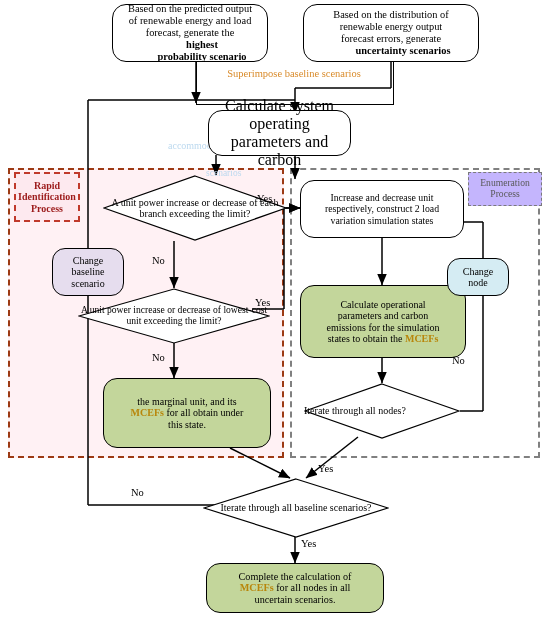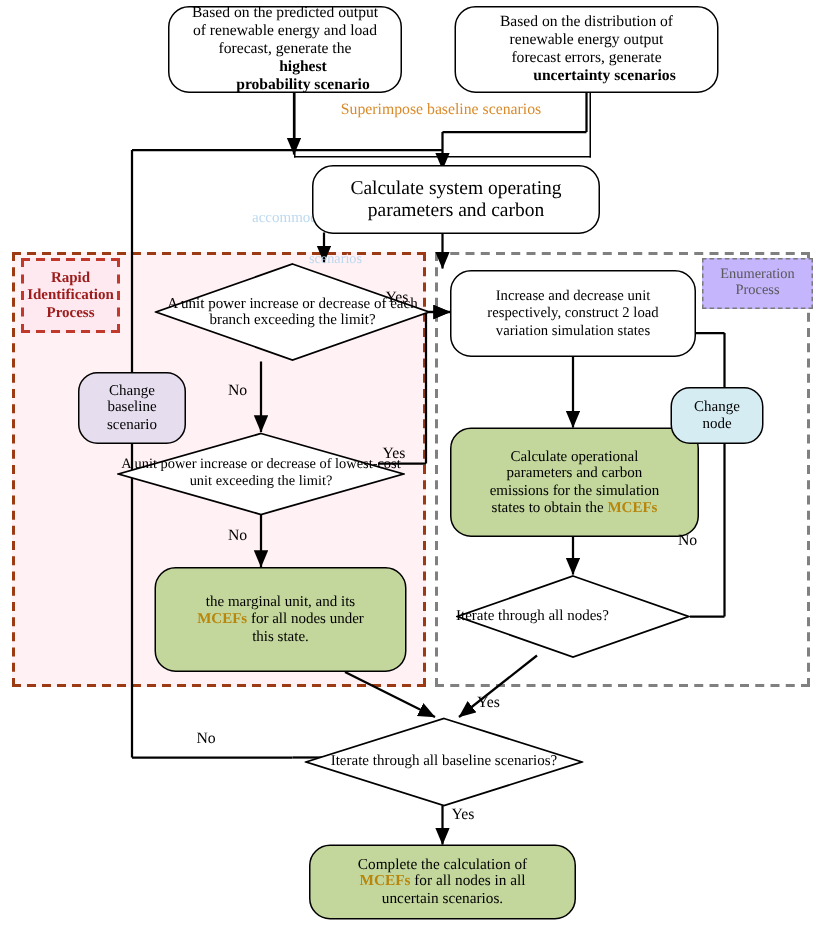--- a/index.html
+++ b/index.html
@@ -122,21 +122,21 @@
 
   <div class="node rounded" style="left:303px;top:4px;width:176px;height:58px;font-size:10.4px;">
     <div style="width:100%;">
       <span class="t">Based on the distribution of</span>
       <span class="t">renewable energy output</span>
       <span class="t">forecast errors, generate</span>
       <span class="t"><b>uncertainty scenarios</b></span>
     </div>
   </div>
 
-  <div class="node rounded" style="left:208px;top:110px;width:192px;height:46px;font-size:13px;">
+  <div class="node rounded" style="left:208px;top:110px;width:143px;height:46px;font-size:16px;">
     <div style="width:100%;">
       <span class="t">Calculate system operating</span>
       <span class="t">parameters and carbon</span>
     </div>
   </div>
 
   <div class="tag red" style="left:14px;top:172px;width:66px;height:50px;font-size:10px;">
     <div style="width:100%;">
       <span class="t">Rapid</span>
       <span class="t">Identification</span>
@@ -185,21 +185,21 @@
     <div style="width:100%;">
       <span class="t">Change</span>
       <span class="t">baseline</span>
       <span class="t">scenario</span>
     </div>
   </div>
 
   <div class="node green" style="left:103px;top:378px;width:168px;height:70px;font-size:10px;">
     <div style="width:100%;">
       <span class="t">the marginal unit, and its</span>
-      <span class="t"><span class="mcef">MCEFs</span><span> for all nodes under</span></span>
+      <span class="t"><span class="mcef">MCEFs</span><span> for all obtain under</span></span>
       <span class="t">this state.</span>
     </div>
   </div>
 
   <div class="node rounded" style="left:300px;top:180px;width:164px;height:58px;font-size:9.8px;">
     <div style="width:100%;">
       <span class="t">Increase and decrease unit</span>
       <span class="t">respectively, construct 2 load</span>
       <span class="t">variation simulation states</span>
     </div>

